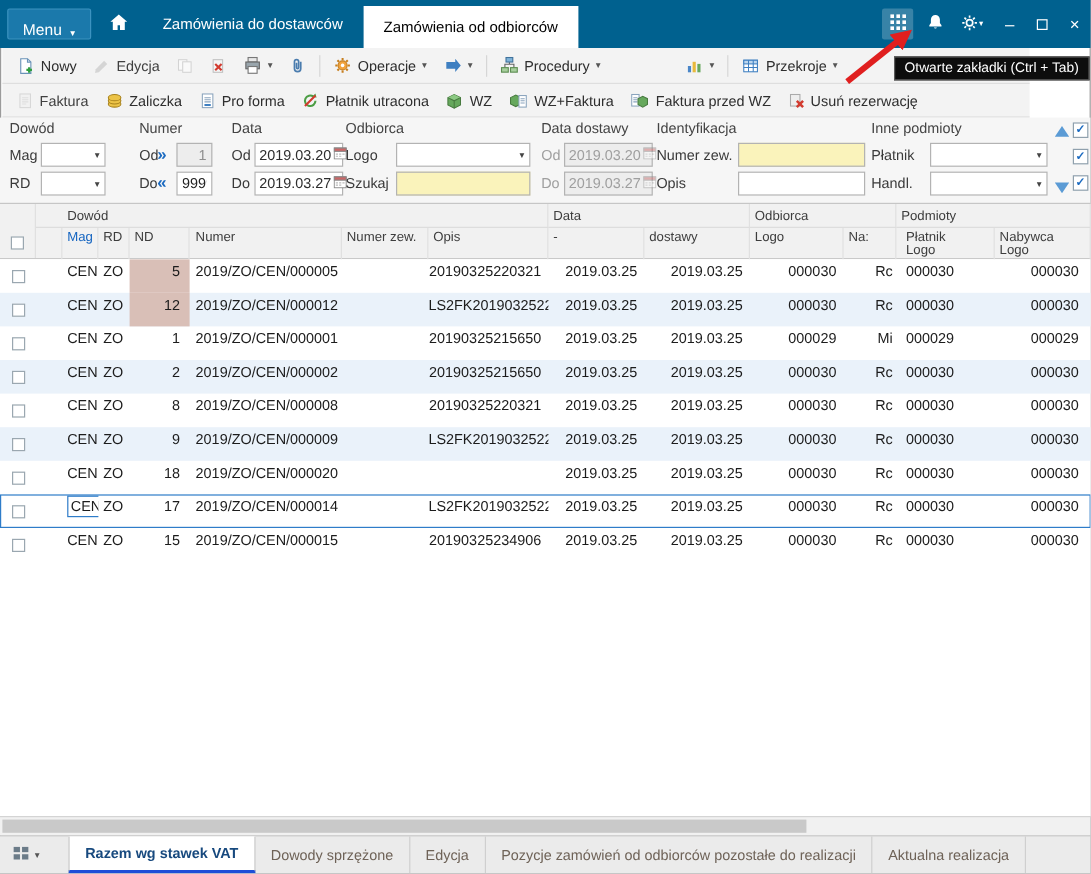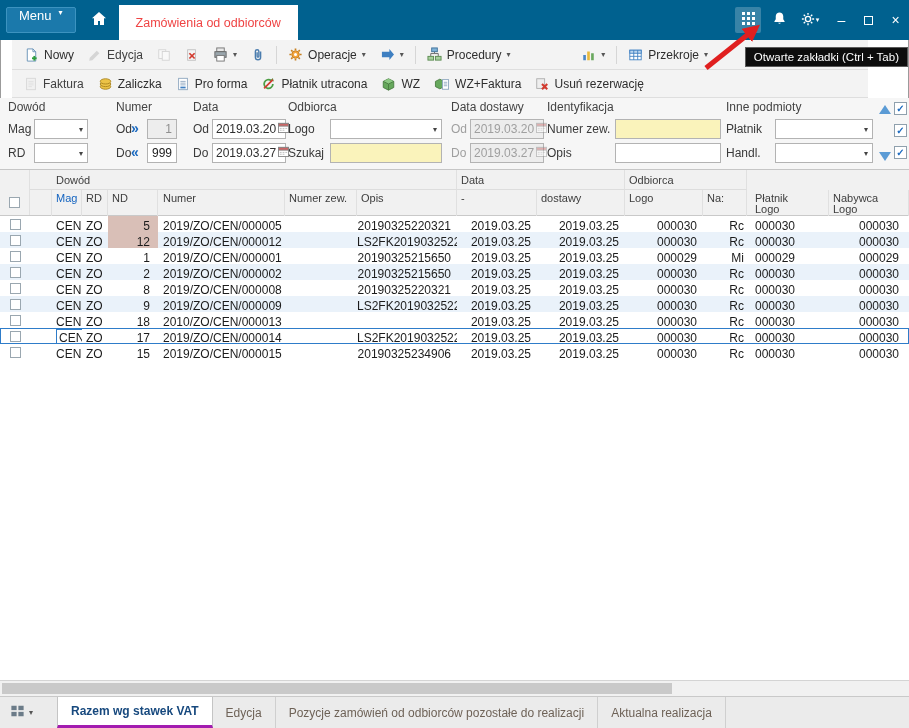--- a/index.html
+++ b/index.html
@@ -1,35 +1,35 @@
 <!DOCTYPE html>
 <html><head>
 <meta charset="utf-8">
 <style>
 *{margin:0;padding:0;box-sizing:border-box}
 body{background:#888}
 .app{position:relative;width:909px;height:728px;background:#fff;font-family:"Liberation Sans",sans-serif;font-size:12px;color:#2e2e2e;overflow:hidden;box-shadow:inset 0 0 0 1px #9b9b9b}
 
 
 .titlebar{position:absolute;left:0;top:0;width:909px;height:40px;background:#00618f;display:flex;align-items:center;padding-left:6px}
-.menu-btn{display:flex;align-items:flex-start;gap:7px;background:#1b79ab;border:1px solid #3c93c0;color:#fff;height:26px;padding:0 12px;border-radius:2px;font-size:13px;cursor:default}
+.menu-btn{display:flex;align-items:flex-end;gap:7px;background:#1b79ab;border:1px solid #3c93c0;color:#fff;height:26px;padding:0 12px;border-radius:2px;font-size:13px;cursor:default}
 .menu-btn .caret{color:#fff}
 .home-btn{margin-left:15px;display:flex;align-items:center}
 .ttabs{display:flex;align-items:stretch;height:40px;margin-left:12px}
 .ttab{display:flex;align-items:center;padding:0 17px;color:#fff;font-size:12.5px;white-space:nowrap}
-.ttab.active{background:#fff;color:#ef4444;margin-top:5px}
+.ttab.active{background:#fff;color:#000000;margin-top:5px}
 .tb-right{margin-left:auto;display:flex;align-items:center;height:40px}
 .tb-icon{width:26px;height:26px;display:flex;align-items:center;justify-content:center;margin-right:5px}
 .tb-icon.highlighted{background:rgba(255,255,255,.22);border-radius:2px}
 .tb-icon .caret{color:#fff;font-size:7px;margin-left:1px}
 .win-btn{width:27px;height:40px;display:flex;align-items:center;justify-content:center;color:#fff;font-size:14px}
 .max-glyph{width:9px;height:9px;border:1px solid #fff;display:inline-block}
 
 
-.toolbar{position:absolute;left:12px;width:856px;background:#f3f3f3;display:flex;align-items:center;padding:0 5px;border-bottom:1px solid #dedede}
+.toolbar{position:absolute;left:2px;width:856px;background:#f3f3f3;display:flex;align-items:center;padding:0 5px;border-bottom:1px solid #dedede}
 .tb1{top:40px;height:30px}
 .tb2{top:70px;height:28px}
 .tbtn{display:flex;align-items:center;gap:5px;padding:0 7px;height:24px;cursor:default;white-space:nowrap}
 .tlabel{font-size:12px;color:#2e2e2e}
 .caret{font-size:8px;color:#555}
 .ticon{display:flex;align-items:center}
 .tbtn.disabled .tlabel{color:#404040}
 .tbtn.disabled .ticon{opacity:.5;filter:grayscale(.9)}
 .vsep{width:1px;height:18px;background:#d6d6d6;margin:0 4px;flex-shrink:0}
 .tb-right-group{margin-left:auto;margin-right:148px;display:flex;align-items:center}
@@ -61,21 +61,21 @@
 .gh-check{width:30px;flex-shrink:0;border-right:1px solid #e0e0e0;display:flex;align-items:flex-end;justify-content:center;padding-bottom:7px}
 .gh-main{flex:1}
 .gh-groups{display:flex;height:20px}
 .gh-group{border-right:1px solid #e0e0e0;border-bottom:1px solid #ddd;font-size:11px;color:#3d3d3d;display:flex;align-items:center;padding-left:4px}
 .g1{width:427px;padding-left:26px}.g2{width:168px}.g3{width:122px}.g4{width:162px}
 .gh-cols{display:flex;height:26px}
 .gh-col{border-right:1px solid #e0e0e0;font-size:11px;color:#3d3d3d;padding:3px 0 0 4px;white-space:pre-line;line-height:11px;overflow:hidden;flex-shrink:0}
 .gh-col.sorted{color:#1464c0}
 .c-check{width:30px}.c-ind{width:22px}.c-mag{width:30px}.c-rd{width:26px}.c-nd{width:50px}.c-numer{width:127px}.c-nzew{width:72px}.c-opis{width:100px}.c-data{width:80px}.c-dost{width:88px}.c-ologo{width:78px}.c-na{width:44px}.c-plogo{width:82px}.c-nlogo{width:80px}
 .gbody{height:464px;overflow:hidden;background:#fff}
-.grow{display:flex;height:16px;line-height:20px}
+.grow{display:flex;height:28px;line-height:20px}
 .grow.alt{background:#eaf2fa}
 .grow.selected{background:#fff;outline:1px solid #2e7cc9;outline-offset:-1px}
 .gcell{flex-shrink:0;font-size:12px;color:#1c1c1c;overflow:hidden;white-space:nowrap}
 .gcell.c-check{display:flex;align-items:center;justify-content:center}
 .num{text-align:right;padding-right:6px}
 .c-nd.num{padding-right:8px}
 .c-mag,.c-rd{padding-left:4px}
 .c-numer{padding-left:5px}
 .c-plogo{padding-left:8px}
 .c-nlogo.num{padding-right:10px}
@@ -85,21 +85,21 @@
 .cb{width:11px;height:11px;border:1px solid #9aa7b0;background:#fff;display:inline-block}
 
 
 .hscroll{position:absolute;left:0;top:680px;width:909px;height:16px;background:#f1f1f1;border-top:1px solid #d4d4d4}
 .hthumb{position:absolute;left:2px;top:2px;width:670px;height:11px;background:#c9c9c9}
 .bottombar{position:absolute;left:0;top:696px;width:909px;height:32px;background:#ebebeb;border-top:1px solid #c9c9c9;display:flex;align-items:stretch}
 .bb-icon{display:flex;align-items:center;gap:4px;padding:0 10px}
 .btabs{display:flex;margin-left:14px}
 .btab{display:flex;align-items:center;padding:0 13px;font-size:12px;color:#6e6257;border-right:1px solid #cfcfcf;white-space:nowrap}
 .btab:first-child{border-left:1px solid #cfcfcf}
-.btab.active{background:#fff;border-left:1px solid #c4c4c4;border-right:1px solid #c4c4c4;border-bottom:3px solid #a21caf;color:#17497e;font-weight:bold}
+.btab.active{background:#fff;border-left:1px solid #c4c4c4;border-right:1px solid #c4c4c4;border-bottom:3px solid #1d4ed8;color:#17497e;font-weight:bold}
 
 
 .tooltip{position:absolute;top:47px;right:1px;background:#0d0d0d;color:#fff;font-size:11.5px;padding:3px 8px;border:1px solid #5a5a5a;z-index:40;white-space:nowrap}
 .arrow-overlay{position:absolute;left:0;top:0;z-index:50;pointer-events:none}
 </style>
 </head>
 <body>
 
 <div class="app">
 
@@ -107,20 +107,21 @@
     <div class="menu-btn">
       <span>Menu</span>
       <span class="caret">▾</span>
     </div>
     <div class="home-btn">
       <span><svg width="16" height="15" viewBox="0 0 16 15">
             <path fill="#fff" d="M8 1L1 7.2h2V14h4v-4h2v4h4V7.2h2z"></path>
           </svg></span>
     </div>
     <div class="ttabs">
+        <div class="ttab">Zamówienia do dostawców</div>
         <div class="ttab active">Zamówienia od odbiorców</div>
       </div>
     <div class="tb-right">
       <div class="tb-icon highlighted">
         <span><svg width="15" height="15" viewBox="0 0 15 15">
               <g fill="#fff">
                 <rect x="1" y="1" width="3" height="3"></rect>
                 <rect x="6" y="1" width="3" height="3"></rect>
                 <rect x="11" y="1" width="3" height="3"></rect>
                 <rect x="1" y="6" width="3" height="3"></rect>
@@ -329,20 +330,30 @@
           <svg width="16" height="14" viewBox="0 0 17 16">
             <path fill="#66a85c" stroke="#477a3f" d="M1 5l5-2.5L11 5v6l-5 2.5L1 11z"></path>
             <rect x="9" y="3" width="7" height="11" fill="#fff" stroke="#8aa4bd"></rect>
             <path stroke="#8aa4bd" d="M10.5 6h4M10.5 8h4M10.5 10h4"></path>
           </svg>
         </span>
         <span class="tlabel">WZ+Faktura</span>
       </div>
       <div class="tbtn">
         <span class="ticon">
+          <svg width="16" height="14" viewBox="0 0 17 16">
+            <rect x="1" y="2" width="7" height="11" fill="#fff" stroke="#8aa4bd"></rect>
+            <path stroke="#8aa4bd" d="M2.5 5h4M2.5 7h4M2.5 9h4"></path>
+            <path fill="#66a85c" stroke="#477a3f" d="M7 6l4.5-2.2L16 6v5.5L11.5 14 7 11.5z"></path>
+          </svg>
+        </span>
+        <span class="tlabel">Faktura przed WZ</span>
+      </div>
+      <div class="tbtn">
+        <span class="ticon">
           <svg width="14" height="14" viewBox="0 0 16 16">
             <rect x="2" y="2" width="9" height="11" fill="#eee" stroke="#aaa"></rect>
             <g stroke="#d23b2f" stroke-width="2.4">
               <path d="M8 8l6 6M14 8l-6 6"></path>
             </g>
           </svg>
         </span>
         <span class="tlabel">Usuń rezerwację</span>
       </div>
     </div>
@@ -443,20 +454,21 @@
   <div class="grid">
     <div class="ghead">
       <div class="gh-check">
         <span class="cb"></span>
       </div>
       <div class="gh-main">
         <div class="gh-groups">
           <div class="gh-group g1">Dowód</div>
           <div class="gh-group g2">Data</div>
           <div class="gh-group g3">Odbiorca</div>
+          <div class="gh-group g4">Podmioty</div>
         </div>
         <div class="gh-cols">
           <div class="gh-col c-ind"></div>
           <div class="gh-col c-mag sorted">Mag</div>
           <div class="gh-col c-rd">RD</div>
           <div class="gh-col c-nd">ND</div>
           <div class="gh-col c-numer">Numer</div>
           <div class="gh-col c-nzew">Numer zew.</div>
           <div class="gh-col c-opis">Opis</div>
           <div class="gh-col c-data">-</div>
@@ -580,21 +592,21 @@
           <div class="gcell c-nlogo num">000030</div>
         </div>
         <div class="grow">
           <div class="gcell c-check">
             <span class="cb"></span>
           </div>
           <div class="gcell c-ind"></div>
           <div class="gcell c-mag">CEN</div>
           <div class="gcell c-rd">ZO</div>
           <div class="gcell c-nd num">18</div>
-          <div class="gcell c-numer">2010/ZO/CEN/000013</div>
+          <div class="gcell c-numer">2019/ZO/CEN/000020</div>
           <div class="gcell c-nzew"></div>
           <div class="gcell c-opis num"></div>
           <div class="gcell c-data num">2019.03.25</div>
           <div class="gcell c-dost num">2019.03.25</div>
           <div class="gcell c-ologo num">000030</div>
           <div class="gcell c-na num">Rc</div>
           <div class="gcell c-plogo">000030</div>
           <div class="gcell c-nlogo num">000030</div>
         </div>
         <div class="grow alt selected">
@@ -647,20 +659,21 @@
               <rect x="1" y="2" width="6" height="5"></rect>
               <rect x="9" y="2" width="6" height="5"></rect>
               <rect x="1" y="9" width="6" height="5"></rect>
               <rect x="9" y="9" width="6" height="5"></rect>
             </g>
           </svg></span>
       <span class="caret">▾</span>
     </div>
     <div class="btabs">
         <div class="btab active">Razem wg stawek VAT</div>
+        <div class="btab">Dowody sprzężone</div>
         <div class="btab">Edycja</div>
         <div class="btab">Pozycje zamówień od odbiorców pozostałe do realizacji</div>
         <div class="btab">Aktualna realizacja</div>
       </div>
   </div>
 
   <div class="tooltip">Otwarte zakładki (Ctrl + Tab)</div>
   <svg class="arrow-overlay" width="909" height="100">
     <defs>
       <marker id="ah" viewBox="0 0 10 10" refX="7" refY="5" markerWidth="3.4" markerHeight="3.4" orient="auto">

